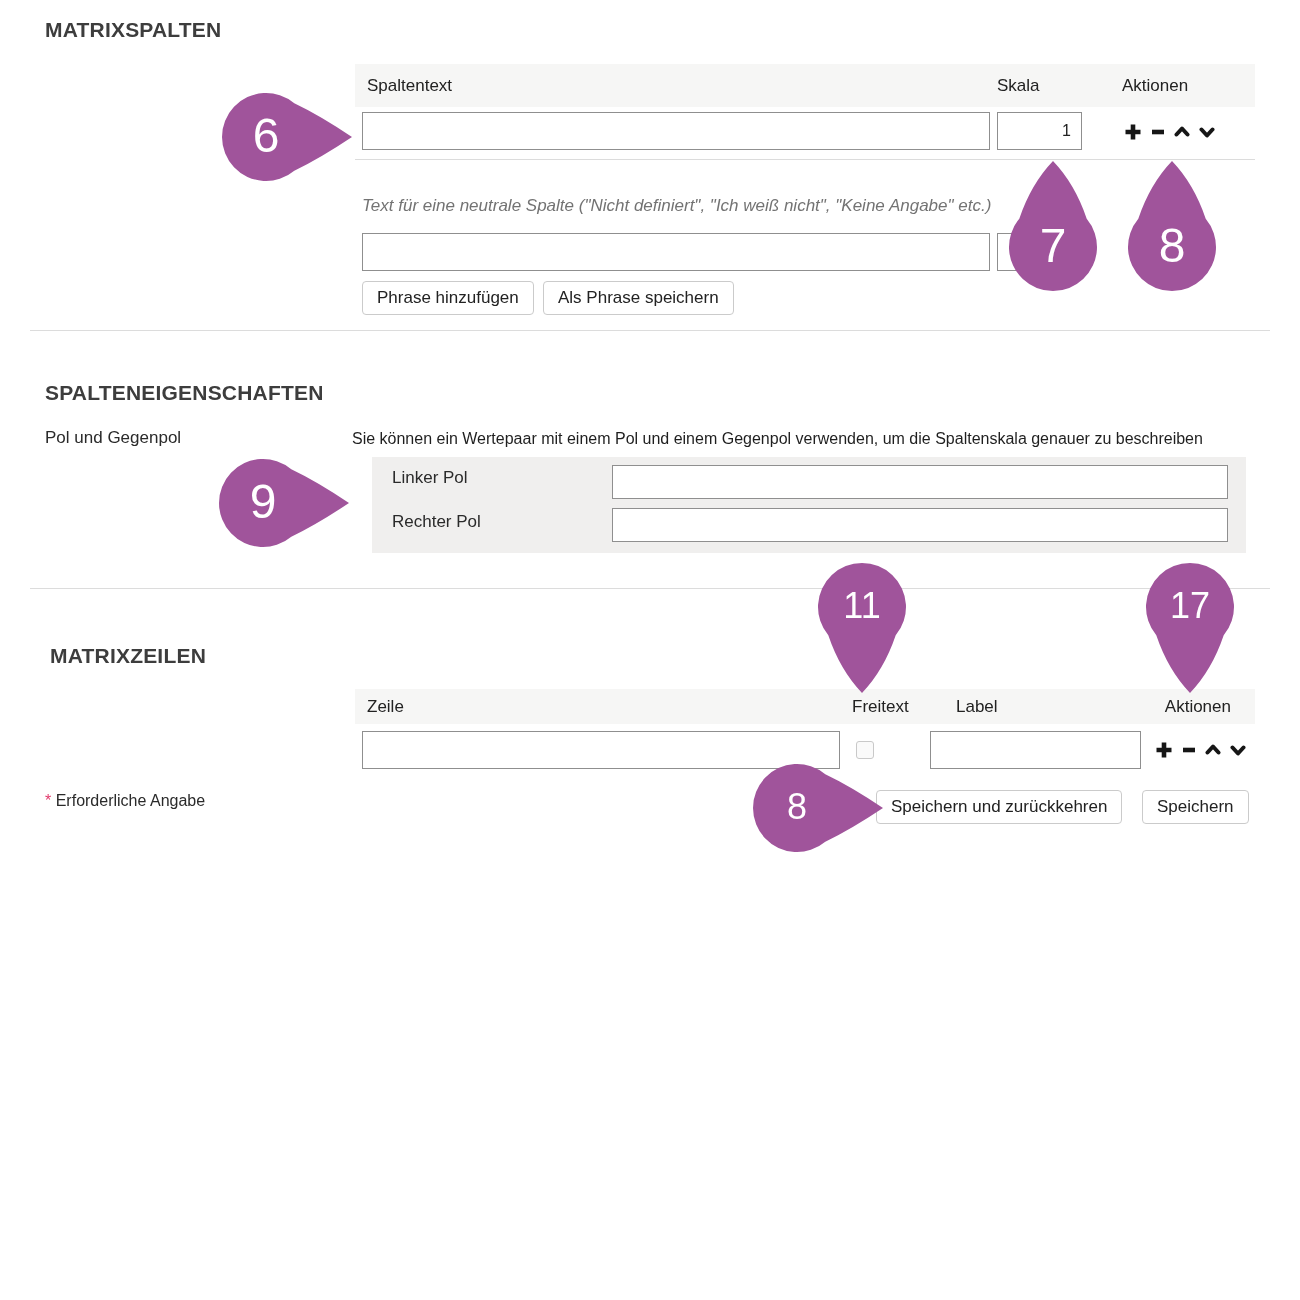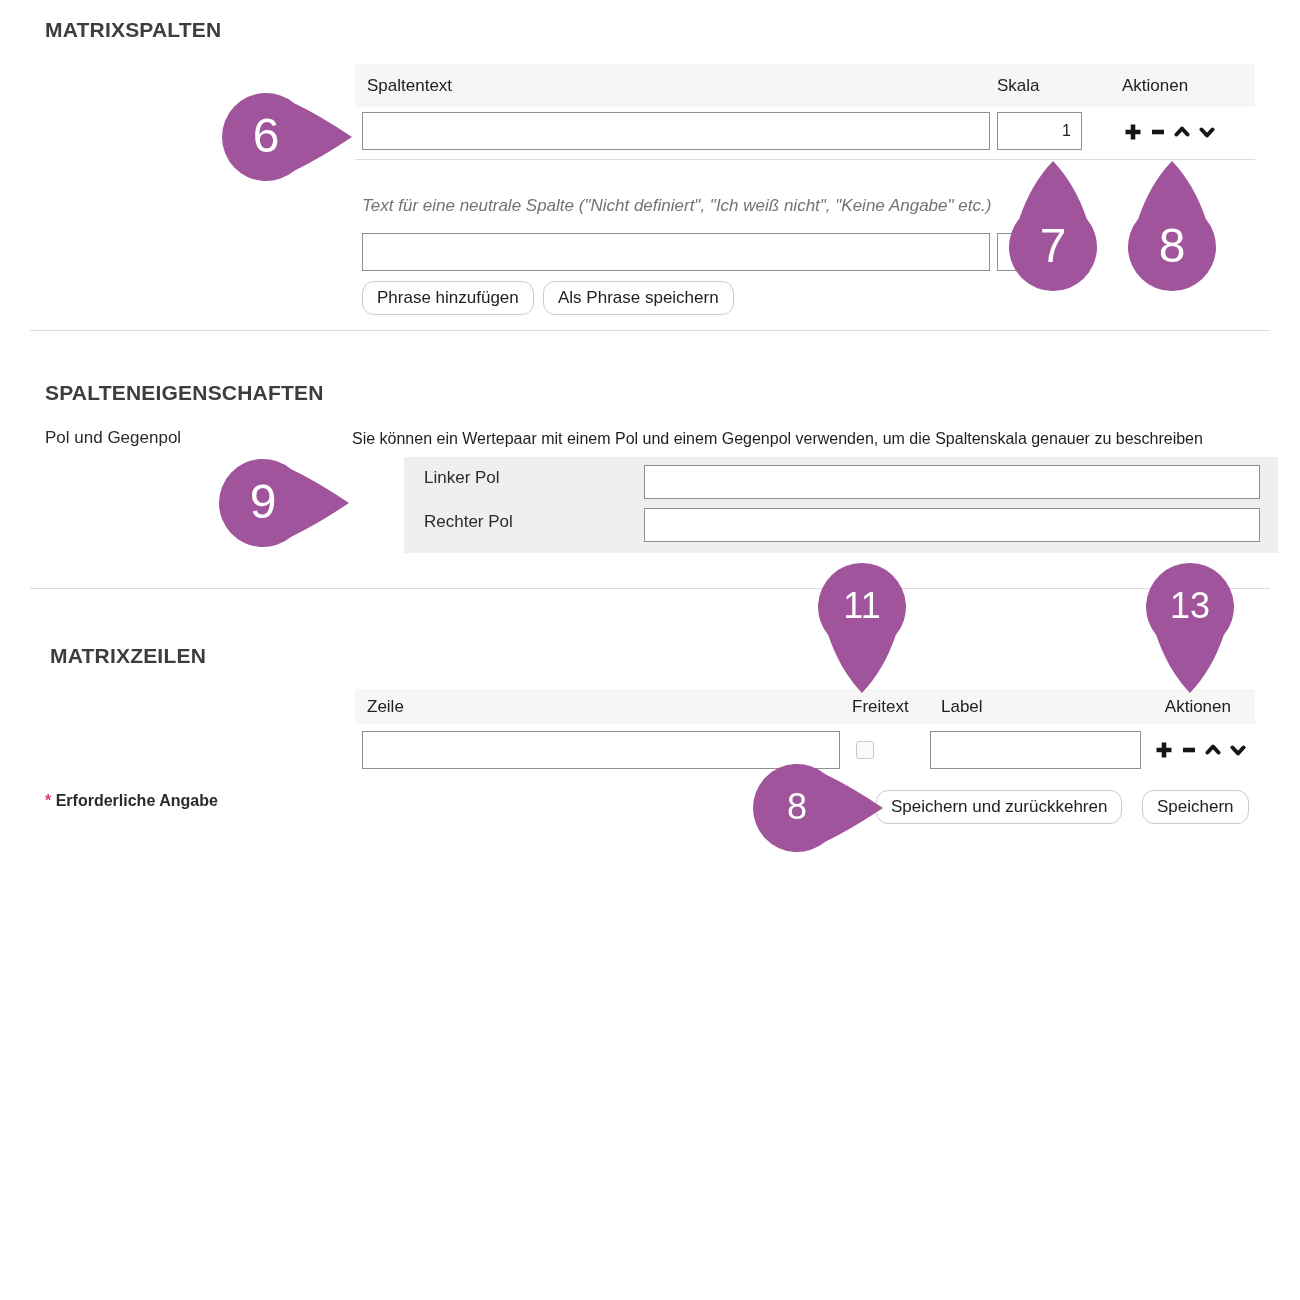--- a/index.html
+++ b/index.html
@@ -11,21 +11,21 @@
   .section-title{font-size:21px;font-weight:700;color:#3d3d3d;letter-spacing:.2px;}
   .thead{background:#f6f6f5;}
   .thead .th{position:absolute;top:0;height:100%;display:flex;align-items:center;font-size:17px;color:#222;}
   .divider{background:#dcdcdc;height:1px;}
   .txt-input{
     position:absolute;box-sizing:border-box;border:1px solid #8f8f8f;background:#fff;
     font-family:inherit;font-size:16px;color:#222;padding:0 10px;outline:none;
   }
   .num-input{text-align:right;font-size:16px;}
   .btn{
-    position:absolute;box-sizing:border-box;background:#fff;border:1px solid #cbcbcb;border-radius:12px;
+    position:absolute;box-sizing:border-box;background:#fff;border:1px solid #cbcbcb;border-radius:4px;
     font-family:inherit;font-size:17px;color:#222;padding:5px 14px;height:34px;display:flex;align-items:center;
     cursor:pointer;white-space:nowrap;
   }
   .note-italic{font-style:italic;font-size:17px;color:#737373;white-space:nowrap;}
   .desc{font-size:16px;color:#1f1f1f;white-space:nowrap;}
   .label-17{font-size:17px;color:#2a2a2a;}
   .panel{background:#f0efee;}
   .action-icons{display:flex;align-items:center;gap:9px;}
   .action-icons .ai{display:flex;align-items:center;justify-content:center;cursor:pointer;}
   .checkbox{
@@ -91,35 +91,35 @@
   <button class="btn" style="left:362px;top:281px;">Phrase hinzufügen</button>
   <button class="btn" style="left:543px;top:281px;">Als Phrase speichern</button>
 
   <div class="abs divider" style="left:30px;top:330px;width:1240px;"></div>
 
   <div class="abs section-title" style="left:45px;top:381px;">SPALTENEIGENSCHAFTEN</div>
 
   <div class="abs label-17" style="left:45px;top:428px;">Pol und Gegenpol</div>
   <div class="abs desc" style="left:352px;top:430px;">Sie können ein Wertepaar mit einem Pol und einem Gegenpol verwenden, um die Spaltenskala genauer zu beschreiben</div>
 
-  <div class="abs panel" style="left:372px;top:457px;width:874px;height:96px;margin-left:32px;">
+  <div class="abs panel" style="left:372px;top:457px;width:874px;height:96px;">
     <span class="label-17" style="position:absolute;left:20px;top:11px;">Linker Pol</span>
     <input type="text" class="txt-input" style="left: 240px; top: 8px; width: 616px; height: 34px;" value="">
     <span class="label-17" style="position:absolute;left:20px;top:55px;">Rechter Pol</span>
     <input type="text" class="txt-input" style="left: 240px; top: 51px; width: 616px; height: 34px;" value="">
   </div>
 
   <div class="abs divider" style="left:30px;top:588px;width:1240px;"></div>
 
   <div class="abs section-title" style="left:50px;top:644px;">MATRIXZEILEN</div>
 
   <div class="abs thead" style="left:355px;top:689px;width:900px;height:35px;">
     <span class="th" style="left:12px;">Zeile</span>
     <span class="th" style="left:497px;text-align:right;">Freitext</span>
-    <span class="th" style="left:586px;">Label</span>
+    <span class="th" style="left:601px;">Label</span>
     <span class="th" style="right:24px;">Aktionen</span>
   </div>
 
   <input type="text" class="txt-input" style="left: 362px; top: 731px; width: 478px; height: 38px;" value="">
   <input type="checkbox" class="checkbox" style="left: 856px; top: 741px;">
   <input type="text" class="txt-input" style="left: 930px; top: 731px; width: 211px; height: 38px;" value="">
 
   <div class="abs action-icons" style="left:1155px;top:739px;height:22px;">
     <span class="ai">
       <svg width="18" height="18" viewBox="0 0 18 18">
@@ -136,21 +136,21 @@
           <path d="M2.5 11.5 L8 5.5 L13.5 11.5" stroke="#161616" stroke-width="4" fill="none" stroke-linecap="round" stroke-linejoin="round"></path>
         </svg>
     </span>
     <span class="ai">
       <svg width="16" height="18" viewBox="0 0 16 18">
           <path d="M2.5 6.5 L8 12.5 L13.5 6.5" stroke="#161616" stroke-width="4" fill="none" stroke-linecap="round" stroke-linejoin="round"></path>
         </svg>
     </span>
   </div>
 
-  <div class="abs required" style="left:45px;top:792px;font-weight:bold;">
+  <div class="abs required" style="left:45px;top:792px;">
     <span class="star">*</span>
     <span>Erforderliche Angabe</span>
   </div>
 
   <button class="btn" style="left:876px;top:790px;">Speichern und zurückkehren</button>
   <button class="btn" style="left:1142px;top:790px;">Speichern</button>
 
   <div class="marker" style="left:216px;top:87px;width:140px;height:100px;">
     <svg width="140" height="100" viewBox="0 0 140 100">
         <path d="M78.3,16.3 A44,44 0 1 0 78.3,83.7 Q103,72 136,50 Q103,28 78.3,16.3 Z" fill="#a0549b"></path>
@@ -184,21 +184,21 @@
     <svg width="100" height="140" viewBox="0 0 100 140">
         <path d="M83.7,78.3 A44,44 0 1 0 16.3,78.3 Q28,113 50,136 Q72,113 83.7,78.3 Z" fill="#a0549b"></path>
       </svg>
     <span class="num two" style="left:50px;top:50px;">11</span>
   </div>
 
   <div class="marker" style="left:1140px;top:557px;width:100px;height:140px;">
     <svg width="100" height="140" viewBox="0 0 100 140">
         <path d="M83.7,78.3 A44,44 0 1 0 16.3,78.3 Q28,113 50,136 Q72,113 83.7,78.3 Z" fill="#a0549b"></path>
       </svg>
-    <span class="num two" style="left:50px;top:50px;">13</span>
+    <span class="num two" style="left:50px;top:50px;">17</span>
   </div>
 
   <div class="marker" style="left:747px;top:758px;width:140px;height:100px;">
     <svg width="140" height="100" viewBox="0 0 140 100">
         <path d="M78.3,16.3 A44,44 0 1 0 78.3,83.7 Q103,72 136,50 Q103,28 78.3,16.3 Z" fill="#a0549b"></path>
       </svg>
     <span class="num two" style="left:50px;top:50px;">8</span>
   </div>
 
 </div>

